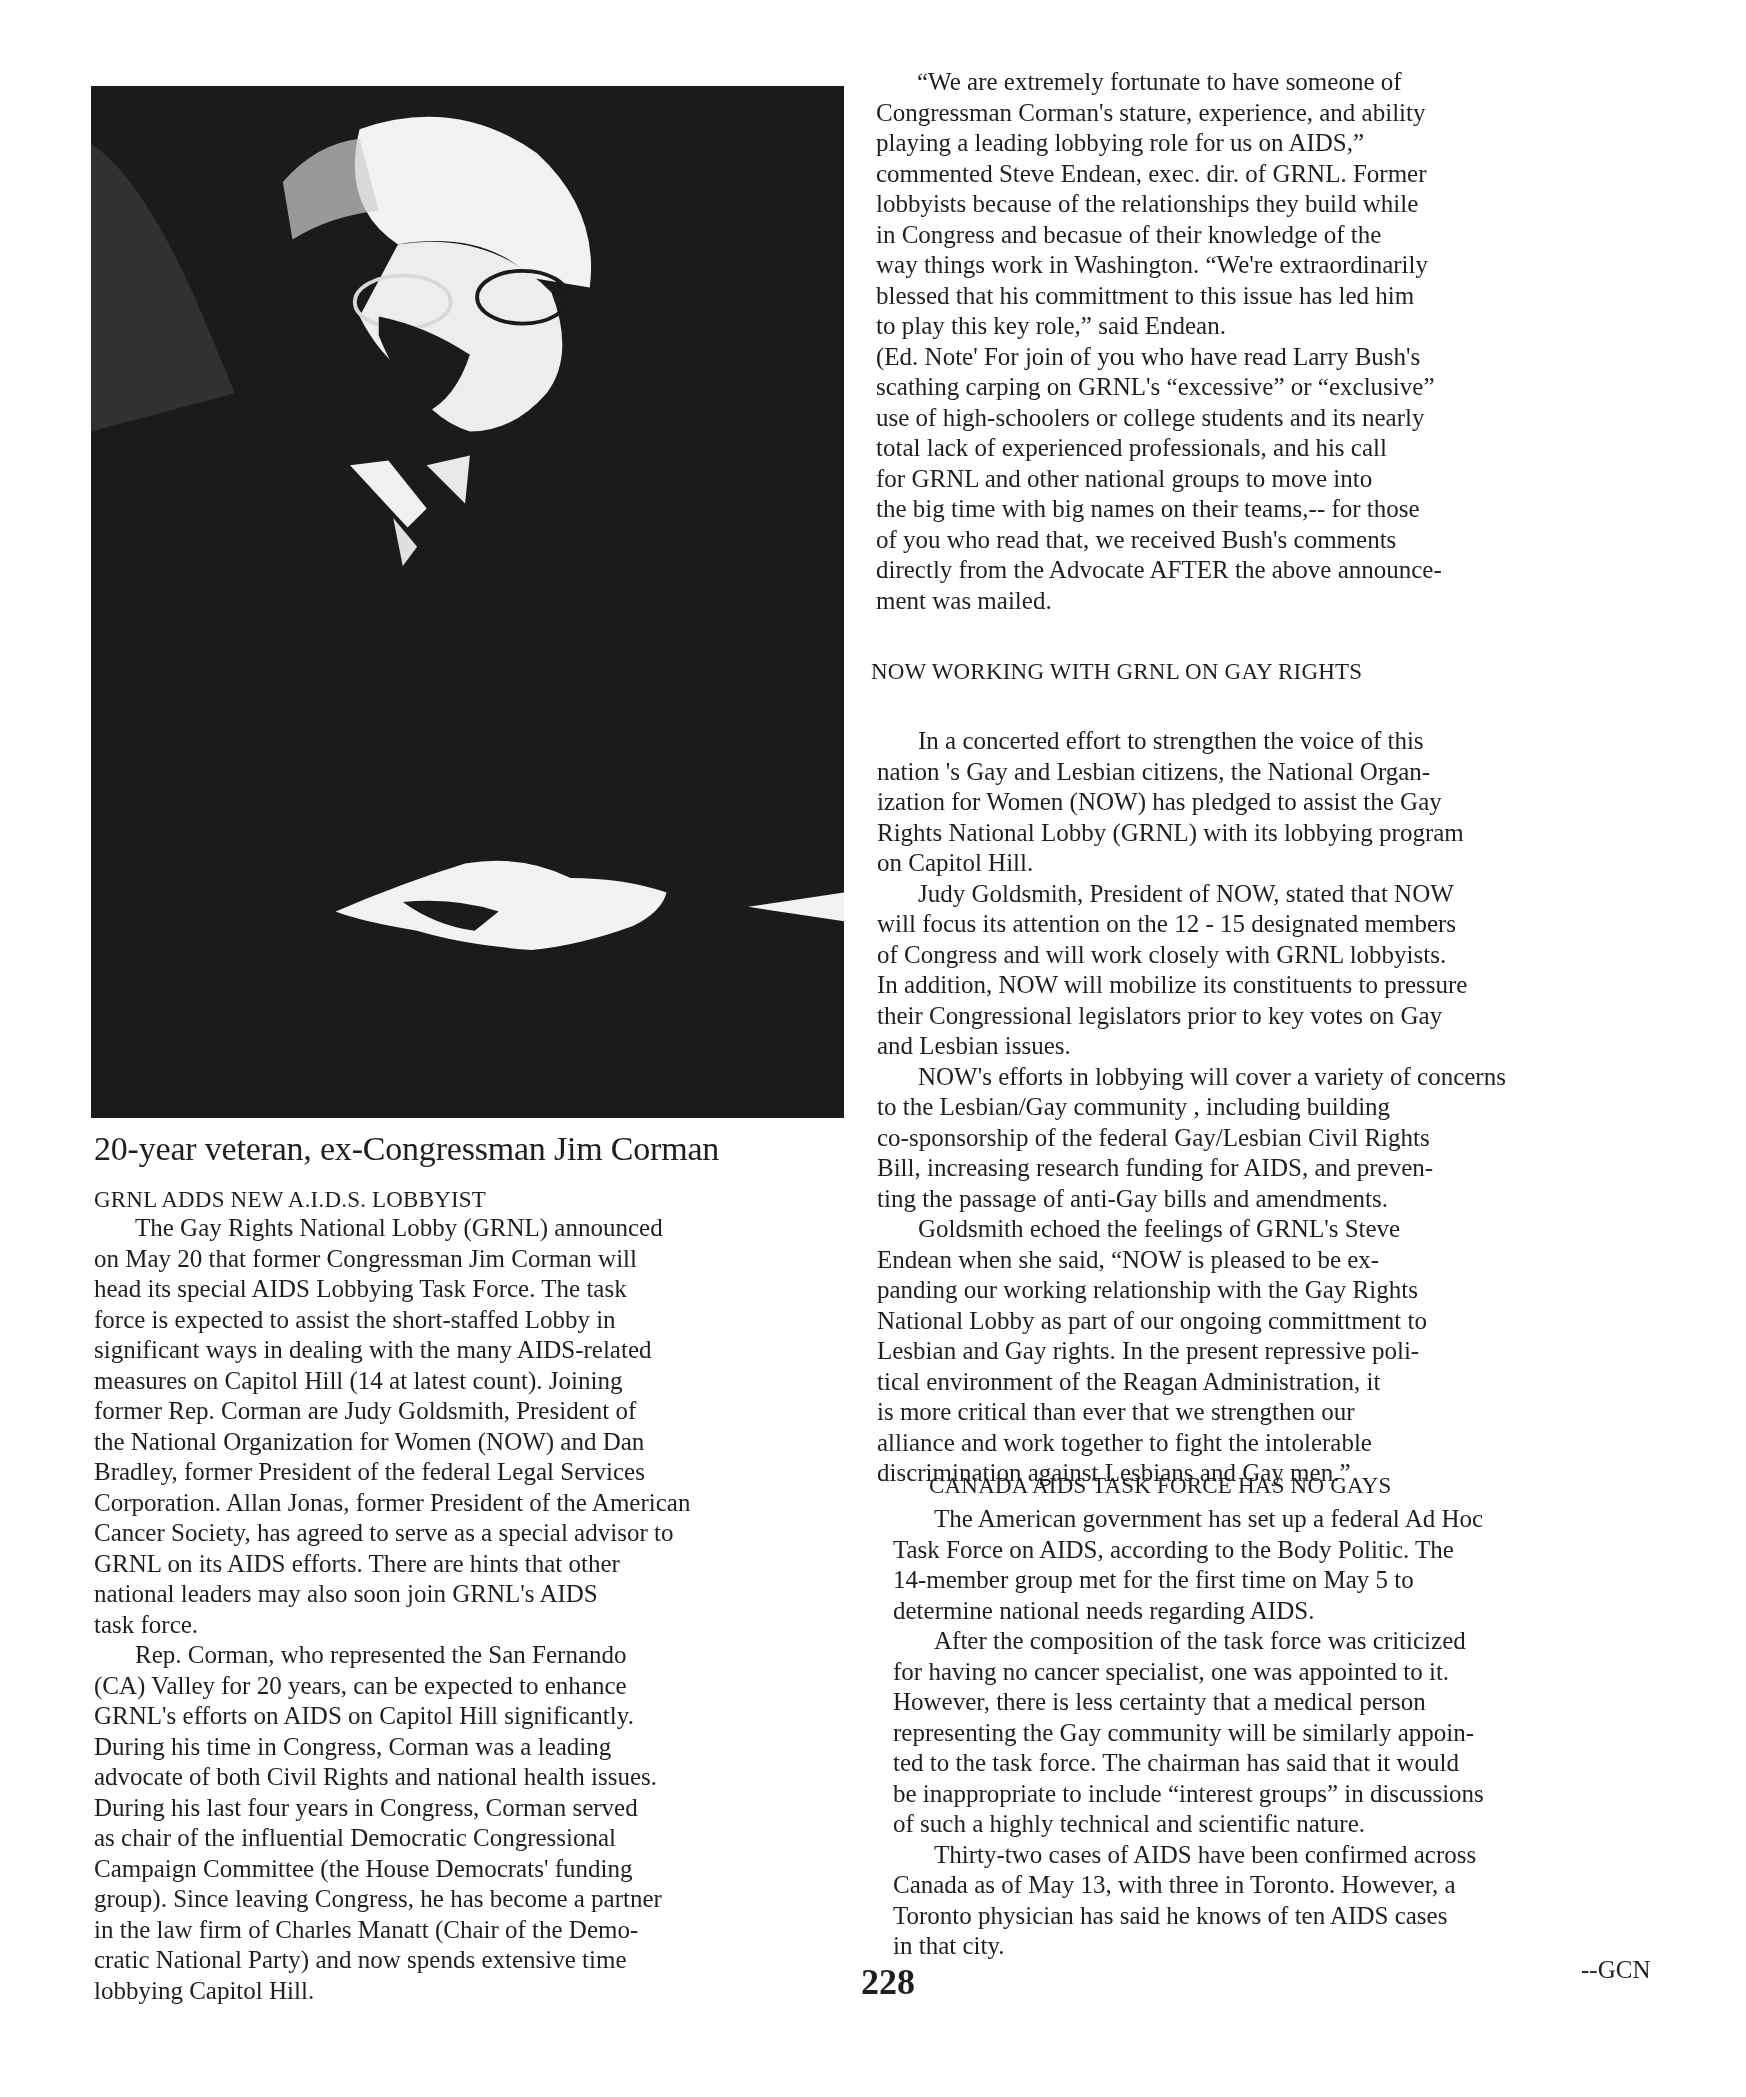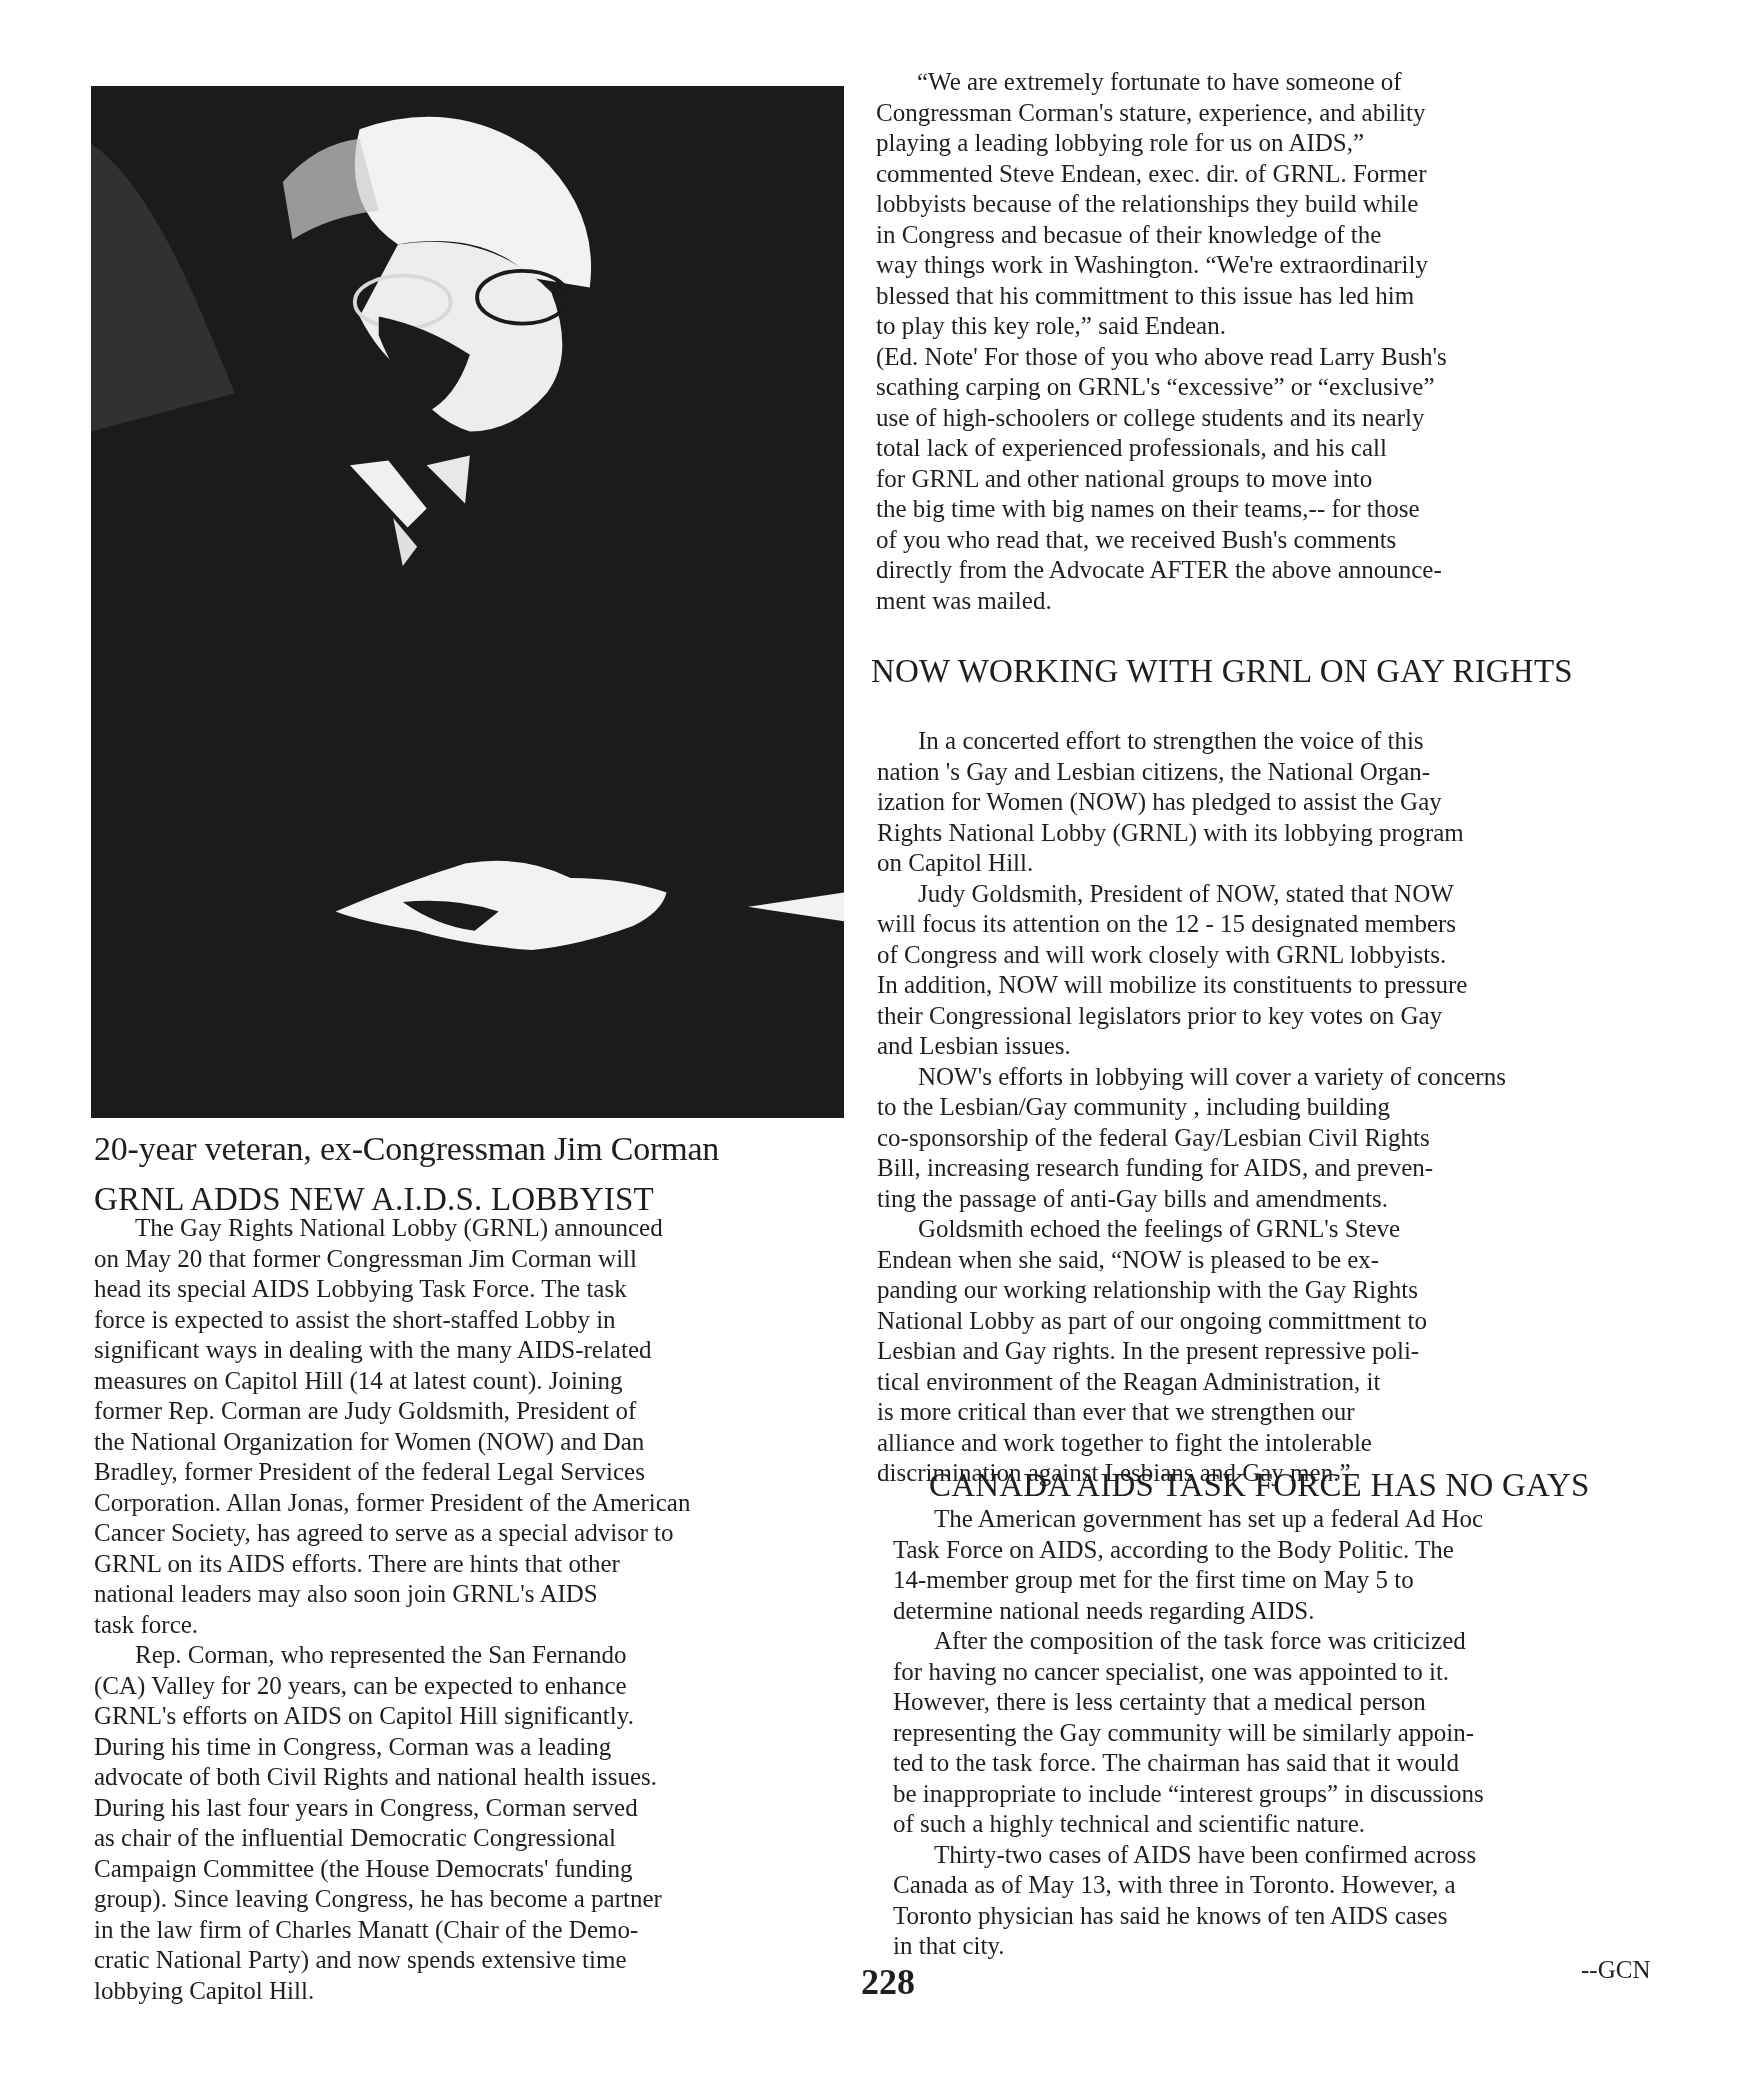--- a/index.html
+++ b/index.html
@@ -16,21 +16,21 @@
     background: #1c1c1c; overflow: hidden;
   }
   .photo svg { width: 100%; height: 100%; display: block; }
 
   .caption {
     position: absolute; left: 94px; top: 1125px; width: 749px;
     font-size: 34px; line-height: 48px; letter-spacing: -0.2px;
     white-space: nowrap;
   }
   .headline {
-    position: absolute; font-size: 33px; line-height: 43px; white-space: nowrap;
+    position: absolute; font-size: 23px; line-height: 43px; white-space: nowrap;
     letter-spacing: 0.2px;
   }
   .h-left { left: 94px; top: 1178px; }
   .h-now { left: 871px; top: 650px; }
   .h-canada { left: 929px; top: 1464px; }
 
   .col {
     position: absolute; font-size: 25px; line-height: 30.5px; white-space: nowrap;
   }
   .col .line { display: block; height: 30.5px; }
@@ -113,21 +113,21 @@
   <div class="col col-right-top">
       <span class="line indent">“We are extremely fortunate to have someone of</span>
       <span class="line">Congressman Corman's stature, experience, and ability</span>
       <span class="line">playing a leading lobbying role for us on AIDS,”</span>
       <span class="line">commented Steve Endean, exec. dir. of GRNL. Former</span>
       <span class="line">lobbyists because of the relationships they build while</span>
       <span class="line">in Congress and becasue of their knowledge of the</span>
       <span class="line">way things work in Washington. “We're extraordinarily</span>
       <span class="line">blessed that his committment to this issue has led him</span>
       <span class="line">to play this key role,” said Endean.</span>
-      <span class="line">(Ed. Note' For those of you who above read Larry Bush's</span>
+      <span class="line">(Ed. Note' For join of you who have read Larry Bush's</span>
       <span class="line">scathing carping on GRNL's  “excessive” or “exclusive”</span>
       <span class="line">use of high-schoolers or college students and its nearly</span>
       <span class="line">total lack of experienced professionals, and his call</span>
       <span class="line">for GRNL and other national groups to move into</span>
       <span class="line">the big time with big names on their teams,-- for those</span>
       <span class="line">of you who read that, we received Bush's comments</span>
       <span class="line">directly from the Advocate AFTER the above announce-</span>
       <span class="line">ment was mailed.</span>
     </div>
 

